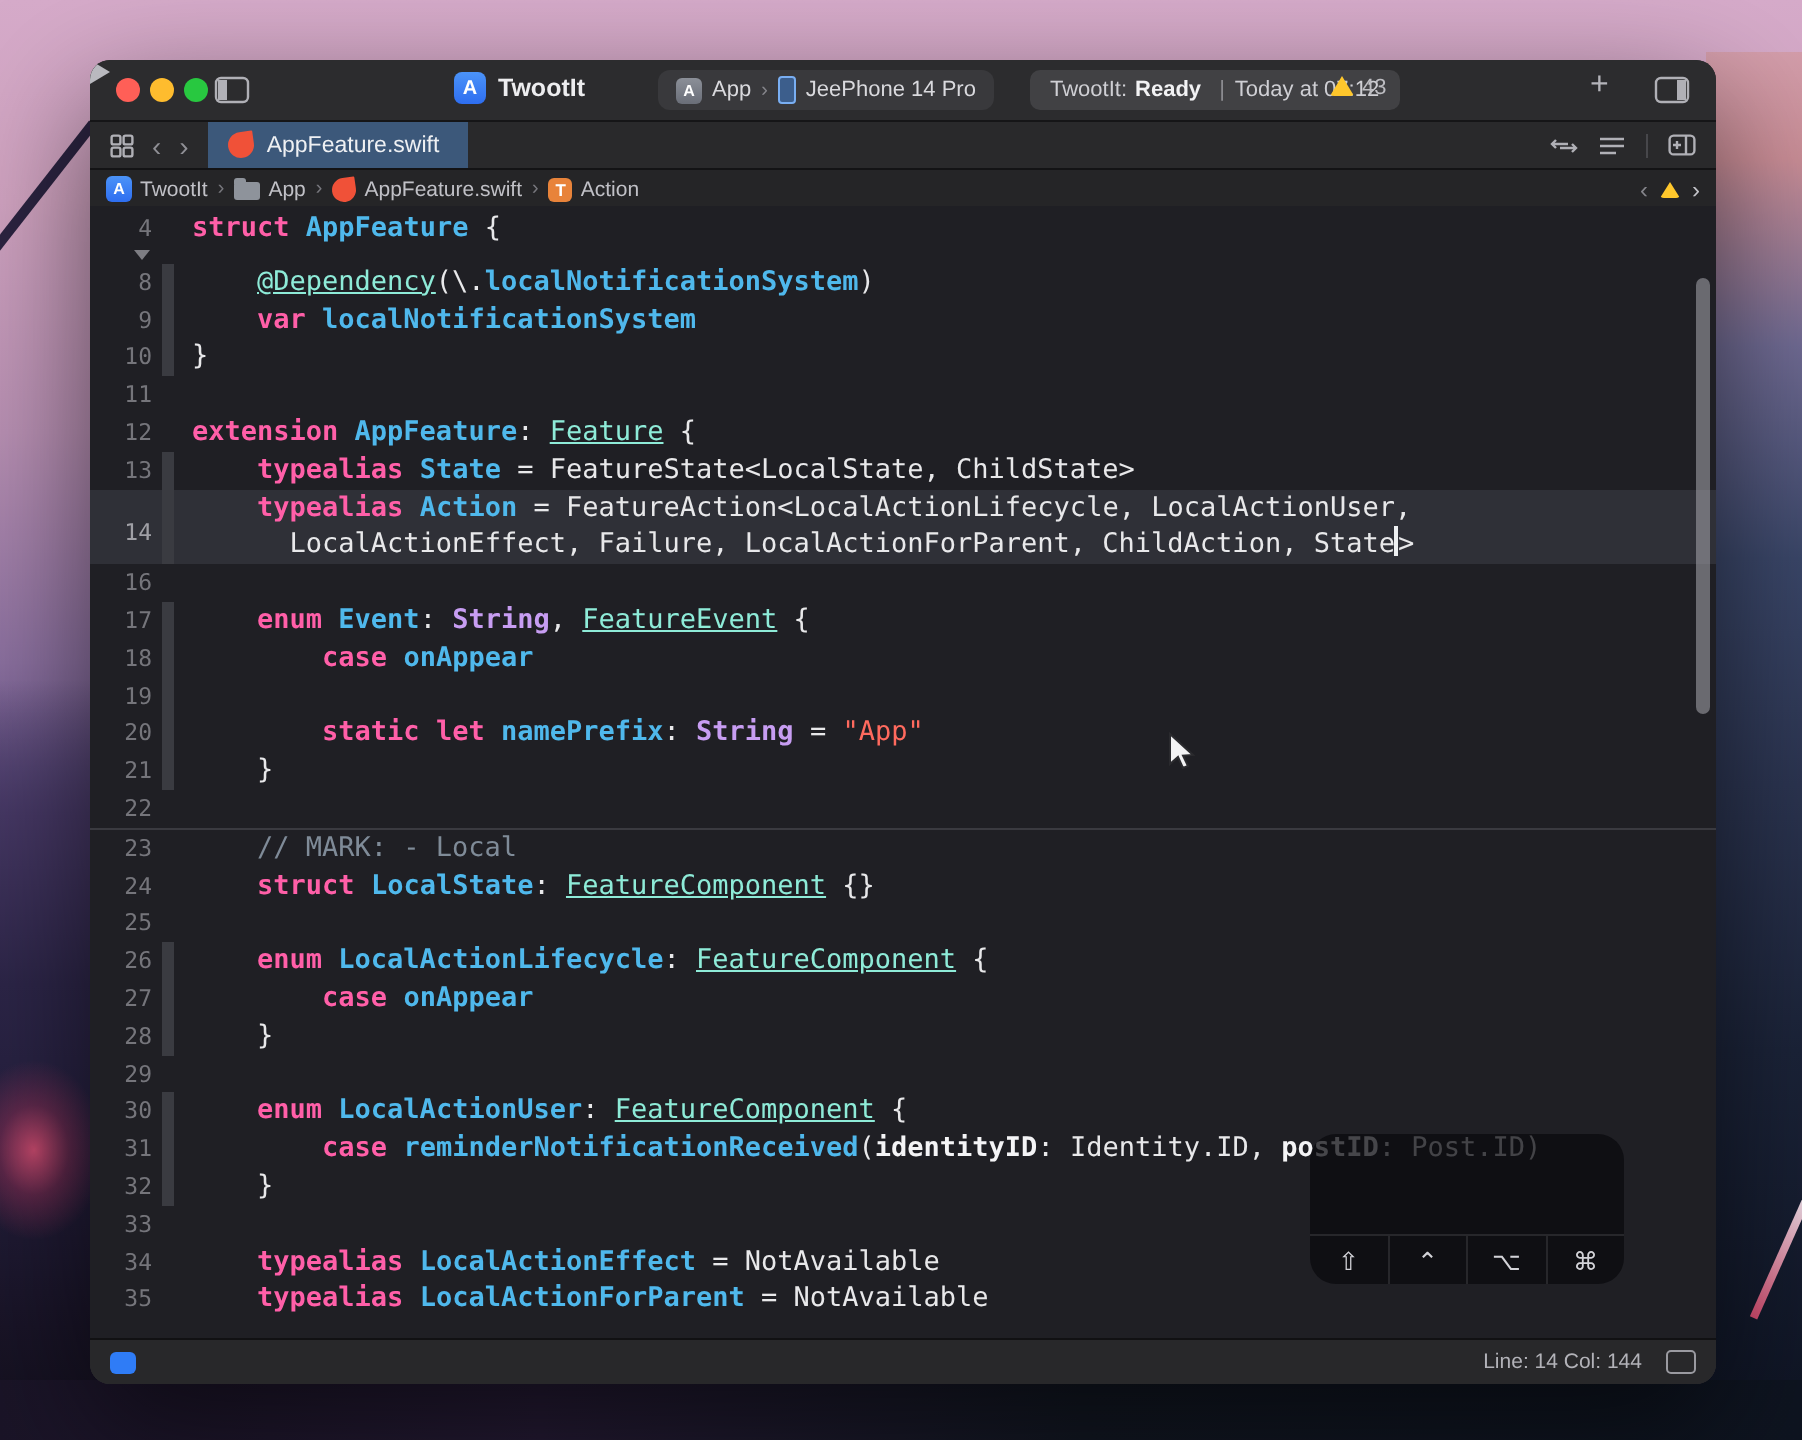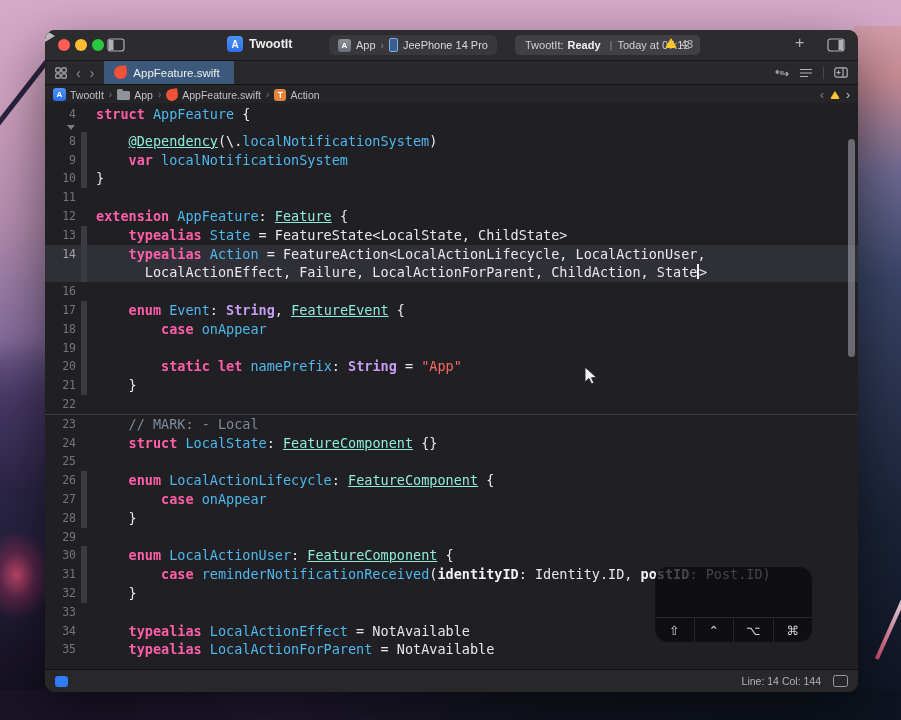--- a/index.html
+++ b/index.html
@@ -73,27 +73,27 @@
   .swift-icon.tabsize{width:13px;height:13px;}
 
   
   .editor{position:absolute;left:0;top:73px;right:0;bottom:22px;background:#1f1f24;overflow:hidden;
     font-family:"DejaVu Sans Mono", monospace;font-size:13.5px;line-height:18.8px;}
   .code-row{display:flex;height:18.8px;white-space:pre;}
   .code-row.hl{background:#2f3037;}
   .code-row.sep{border-top:1px solid #3a3a40;}
   .code-row.fold-gap{height:8px;}
   .gut{width:31px;flex:0 0 31px;text-align:right;color:#75757b;font-size:11.5px;line-height:18.8px;padding-right:3px;}
-  .hl .gut{color:#a0a0a6;}
+  .hl .gut{color:#a0a0a6;margin-top:12px;}
   .ribbon{width:10px;flex:0 0 10px;position:relative;}
   .ribbon .bar{position:absolute;left:2px;top:0;bottom:0;width:6px;background:#3a3b41;}
   .fold-arrow{width:0;height:0;border-left:4px solid transparent;border-right:4px solid transparent;border-top:5px solid #7d7d83;margin:1px 0 0 22px;}
   .code{padding-left:7px;color:#e8e8ea;}
   .tk-k{color:var(--c-k,#ff5fa8);font-weight:bold;}
-  .tk-d{color:var(--c-d,#4fb8ec);}
+  .tk-d{color:var(--c-d,#4fb8ec);font-weight:bold;}
   .tk-t{color:var(--c-t,#8eebd8);text-decoration:underline;}
   .tk-s{color:var(--c-s,#c79df2);font-weight:bold;}
   .tk-str{color:var(--c-str,#ff6a5e);}
   .tk-cm{color:var(--c-cm,#7f8b98);}
   .tk-p{color:var(--c-p,#e8e8ea);}
   .tk-pb{color:#f4f4f6;font-weight:bold;}
   .caret{display:inline-block;width:1.5px;height:15px;background:#eef0f2;vertical-align:-2px;}
   .scroll-thumb{position:absolute;right:3px;top:36px;width:7px;height:218px;border-radius:4px;background:rgba(168,168,174,.55);}
 
   

